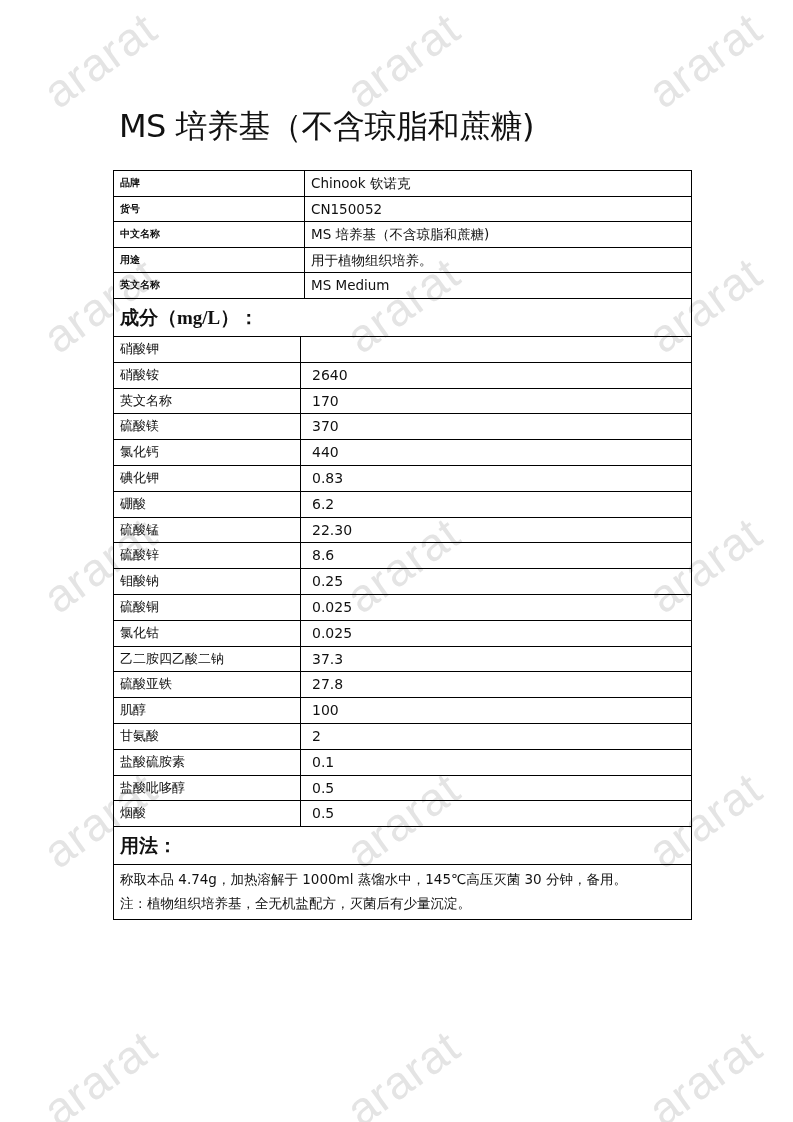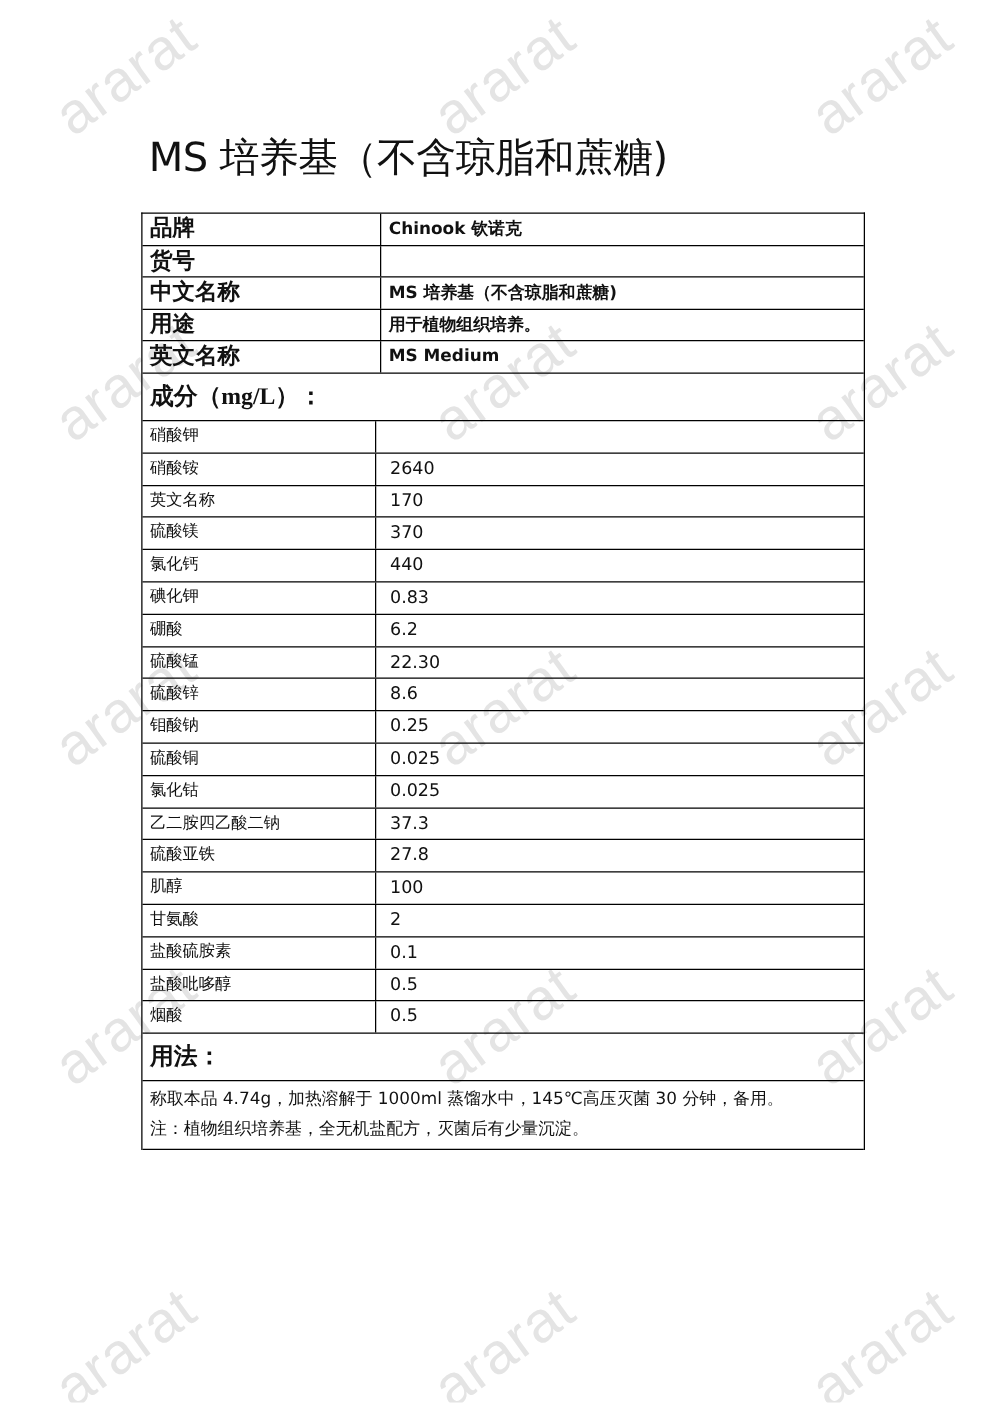--- a/index.html
+++ b/index.html
@@ -56,28 +56,28 @@
       display: flex;
       border-bottom: 1px solid #000;
       box-sizing: border-box;
     }
     .info-row { height: 25.6px; }
     .info-row .label {
       width: 191px;
       border-right: 1px solid #000;
       padding-left: 6px;
       font-weight: bold;
-      font-size: 18px;
+      font-size: 10px;
       line-height: 24.6px;
       box-sizing: border-box;
     }
     .info-row .value {
       flex: 1;
       padding-left: 6px;
-      font-weight: bold;
+      font-weight: normal;
       font-size: 13.5px;
       line-height: 24.6px;
       box-sizing: border-box;
     }
     .section-header {
       height: 38px;
       padding-left: 6px;
       font-size: 19px;
       font-weight: bold;
       line-height: 38px;
@@ -132,20 +132,21 @@
 <h1 class="page-title">MS 培养基（不含琼脂和蔗糖)</h1>
 
 <div class="sheet">
   <div>
     <div class="row info-row">
       <div class="label">品牌</div>
       <div class="value">Chinook   钦诺克</div>
     </div>
     <div class="row info-row">
       <div class="label">货号</div>
+      <div class="value">CN150052</div>
     </div>
     <div class="row info-row">
       <div class="label">中文名称</div>
       <div class="value">MS 培养基（不含琼脂和蔗糖)</div>
     </div>
     <div class="row info-row">
       <div class="label">用途</div>
       <div class="value">用于植物组织培养。</div>
     </div>
     <div class="row info-row">

